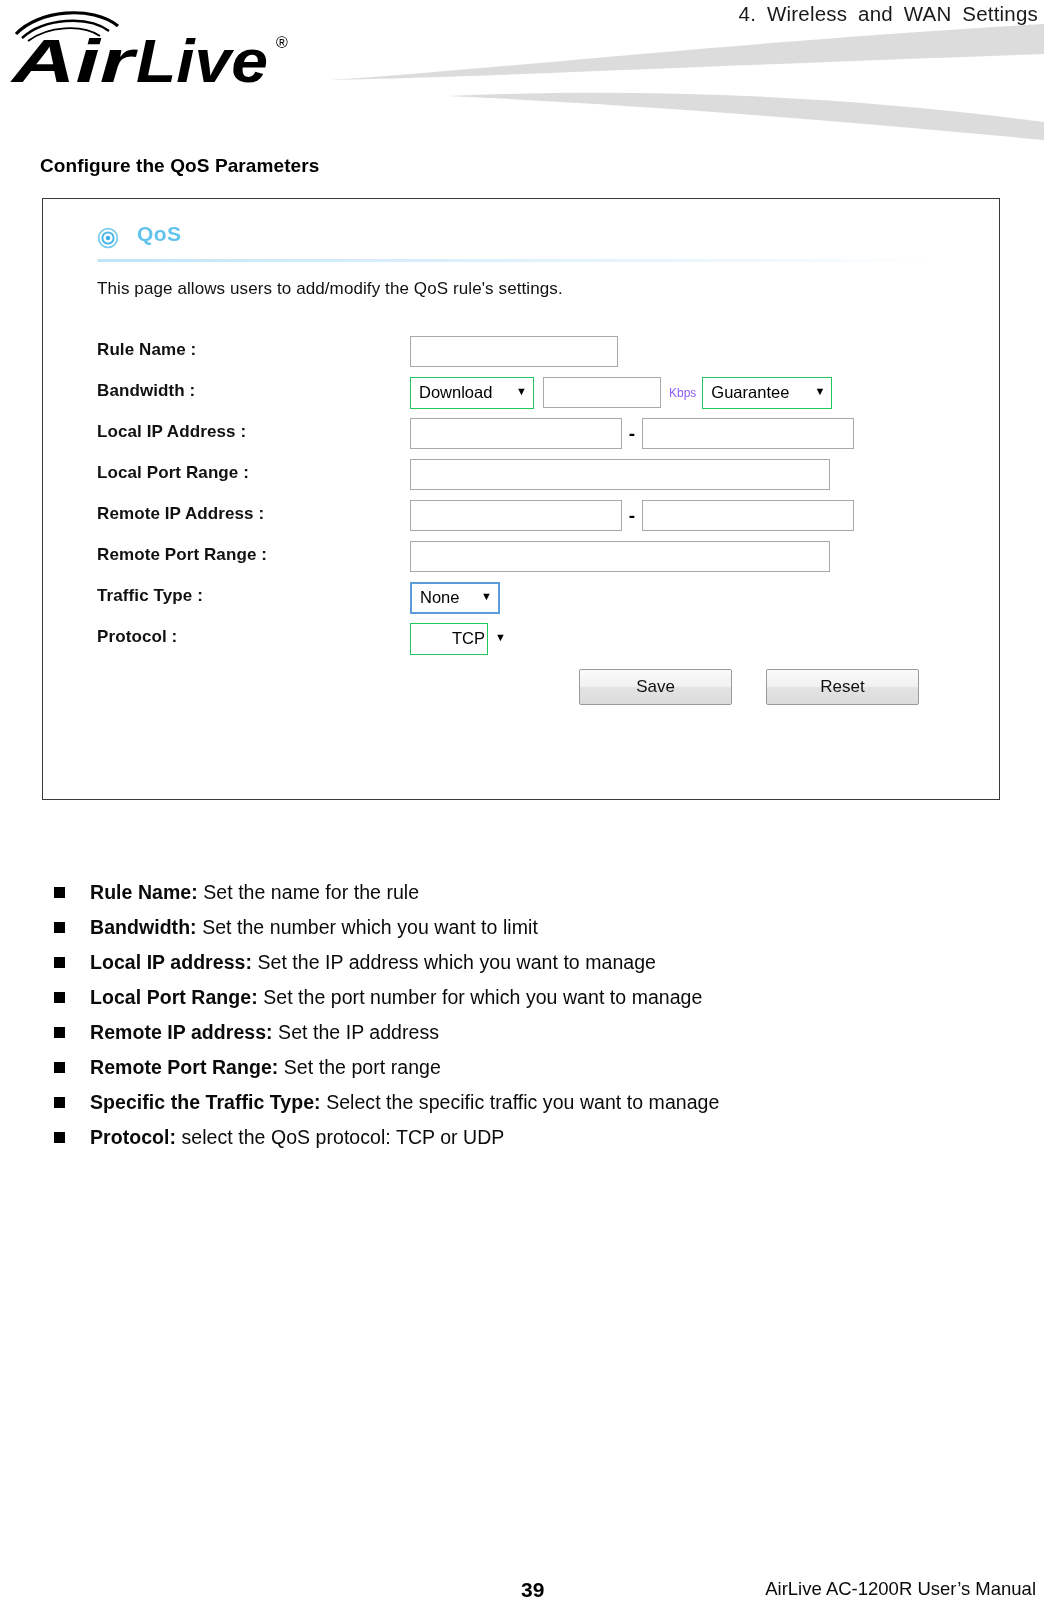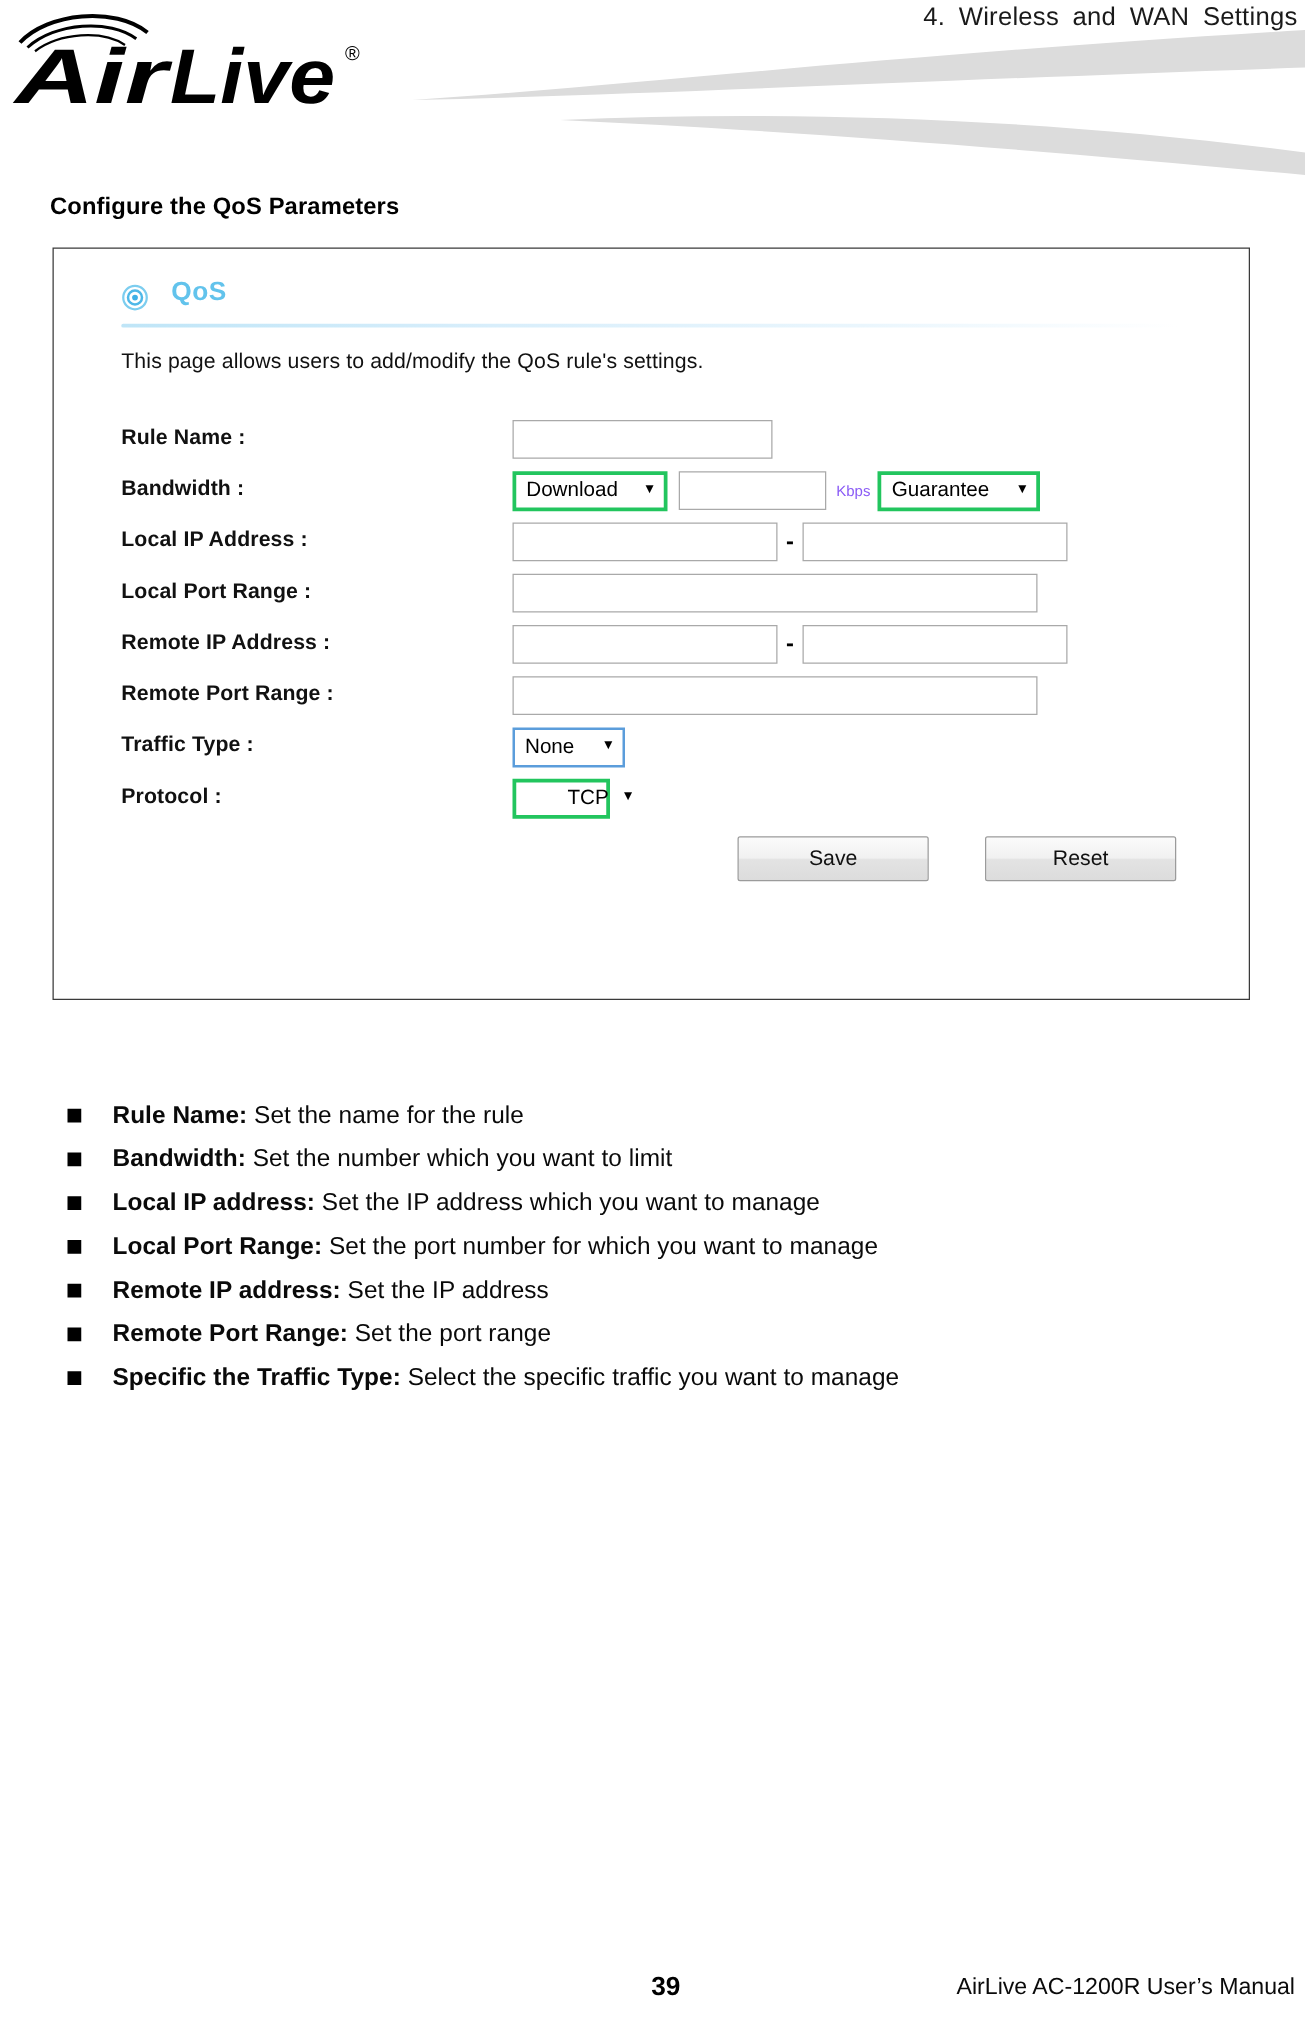--- a/index.html
+++ b/index.html
@@ -177,21 +177,21 @@
   .unit {
     font-size: 12px;
     color: #8b5cf6;
     margin: 0 6px 0 8px;
     white-space: nowrap;
   }
 
   .sel {
     box-sizing: border-box;
     height: 32px;
-    border: 3px solid #22c55e;
+    border: 1px solid #22c55e;
     background: #ffffff;
     display: inline-flex;
     align-items: center;
     justify-content: space-between;
     font-size: 16.5px;
     color: #000;
     padding: 0 6px 0 8px;
     cursor: pointer;
     user-select: none;
   }
@@ -205,24 +205,24 @@
   .sel.w-guar  { width: 130px; }
   .sel.w-none  { width: 90px; border: 2px solid #5b9ddb; }
   .sel.w-tcp   { width: 78px; padding-left: 41px; }
 
   #btn-row {
     position: relative;
     height: 52px;
   }
   #btn-row .btns {
     position: absolute;
-    left: 493px;
+    left: 482px;
     top: 10px;
     display: flex;
-    gap: 45px;
+    gap: 34px;
   }
   .btn {
     box-sizing: border-box;
     width: 153px;
     height: 36px;
     border: 1px solid #9b9b9b;
     border-radius: 2px;
     background: linear-gradient(to bottom, #fbfbfb 0%, #f1f1f1 48%, #e3e3e3 52%, #dcdcdc 100%);
     font-family: "Liberation Sans", sans-serif;
     font-size: 17px;
@@ -456,19 +456,24 @@
     <span class="term">Remote Port Range:</span>
     <span>Set the port range</span>
   </div>
 
   <div class="bullet-item">
     <span class="marker"></span>
     <span class="term">Specific the Traffic Type:</span>
     <span>Select the specific traffic you want to manage</span>
   </div>
 
+  <div class="bullet-item">
+    <span class="marker"></span>
+    <span class="term">Protocol:</span>
+    <span>select the QoS protocol: TCP or UDP</span>
+  </div>
 
 </div>
 
 <div id="page-footer">
   <div id="page-number">39</div>
   <div id="footer-manual">AirLive AC-1200R User’s Manual</div>
 </div>
 
 </body></html>

